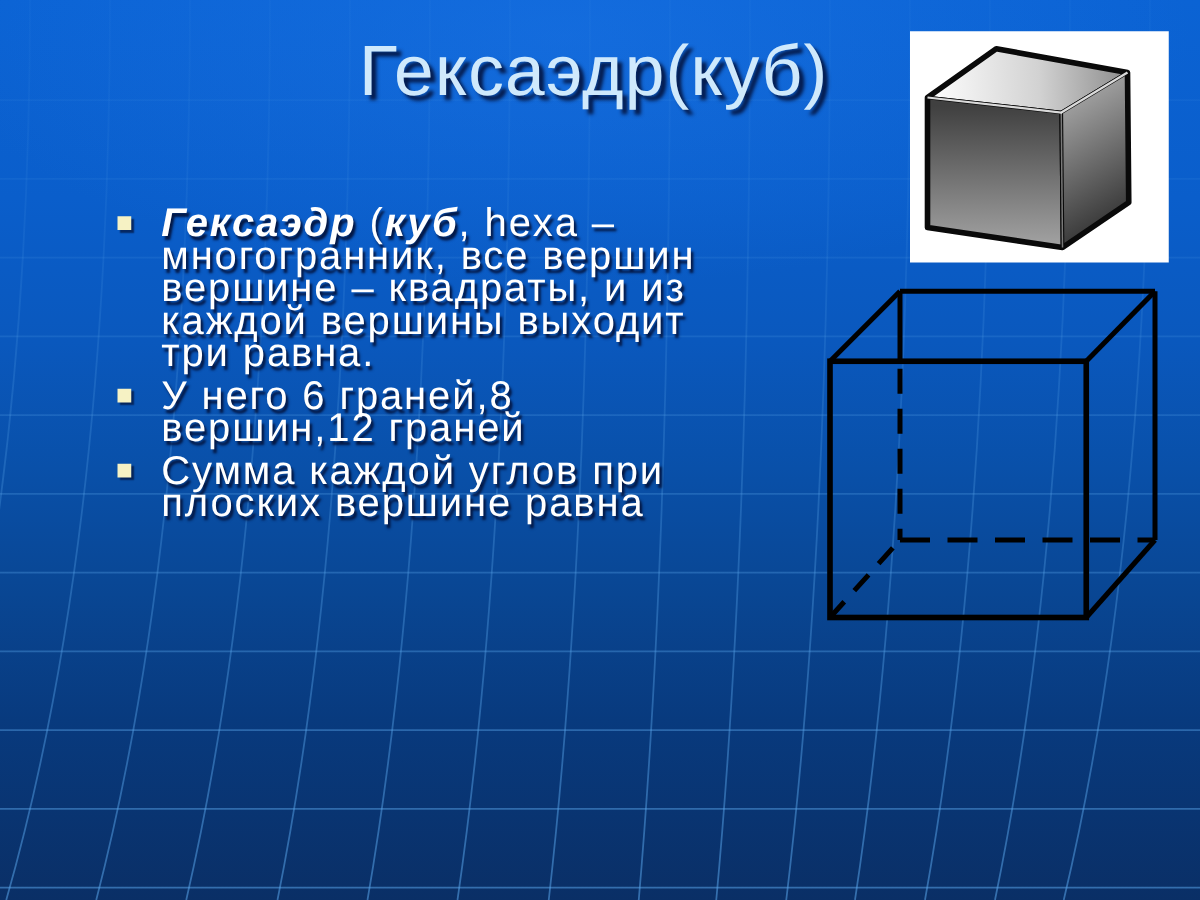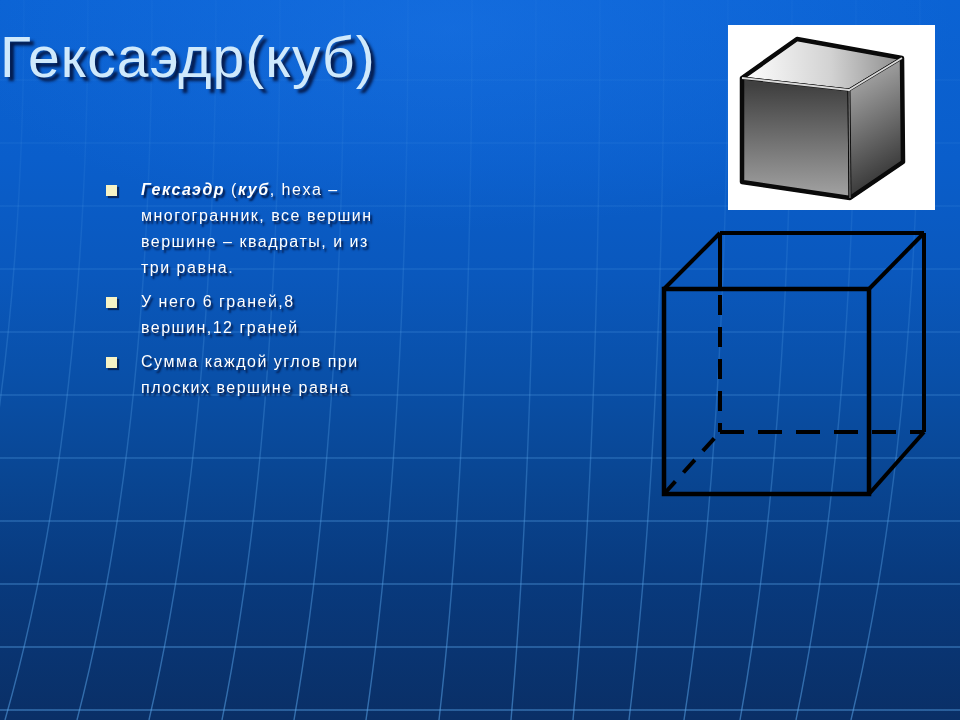--- a/index.html
+++ b/index.html
@@ -36,21 +36,21 @@
     position: absolute;
     inset: 0;
     z-index: 1;
   }
   .title {
     position: absolute;
     top: 24px;
     left: 0;
     width: 950px;
     margin: 0;
-    text-align: left;
+    text-align: center;
     font-size: 57px;
     font-weight: 400;
     letter-spacing: 1px;
     color: #cfe9fc;
     text-shadow: 4px 4px 3px rgba(3, 18, 60, 0.9);
     z-index: 3;
   }
   .photo {
     position: absolute;
     left: 728px;
@@ -66,24 +66,24 @@
     position: absolute;
     inset: 0;
     z-index: 2;
     pointer-events: none;
   }
   .bullets {
     position: absolute;
     left: 88px;
     top: 161px;
     width: 440px;
-    margin: 16px;
+    margin: 4px;
     padding: 0;
     list-style: none;
-    font-size: 16px;
+    font-size: 32px;
     line-height: 26px;
     letter-spacing: 1.5px;
     color: #ffffff;
     text-shadow: 2px 3px 2px rgba(3, 18, 58, 0.95);
     z-index: 3;
   }
   .bullets li {
     position: relative;
     padding-left: 37px;
     margin: 0 0 8px 0;
@@ -196,20 +196,21 @@
       <line x1="720" y1="432" x2="924" y2="432" stroke-dasharray="24 14"></line>
       <line x1="664" y1="494" x2="720" y2="432" stroke-dasharray="17 12"></line>
     </g>
   </svg>
 
   <ul class="bullets">
     <li>
       <span class="line"><span class="bi">Гексаэдр</span><span> (</span><span class="bi">куб</span><span>, hexa –</span></span>
       <span class="line">многогранник, все вершин</span>
       <span class="line">вершине – квадраты, и из</span>
+      <span class="line">каждой вершины выходит</span>
       <span class="line">три равна.</span>
     </li>
     <li>
       <span class="line">У него 6 граней,8</span>
       <span class="line">вершин,12 граней</span>
     </li>
     <li>
       <span class="line">Сумма каждой углов при</span>
       <span class="line">плоских вершине равна</span>
     </li>

